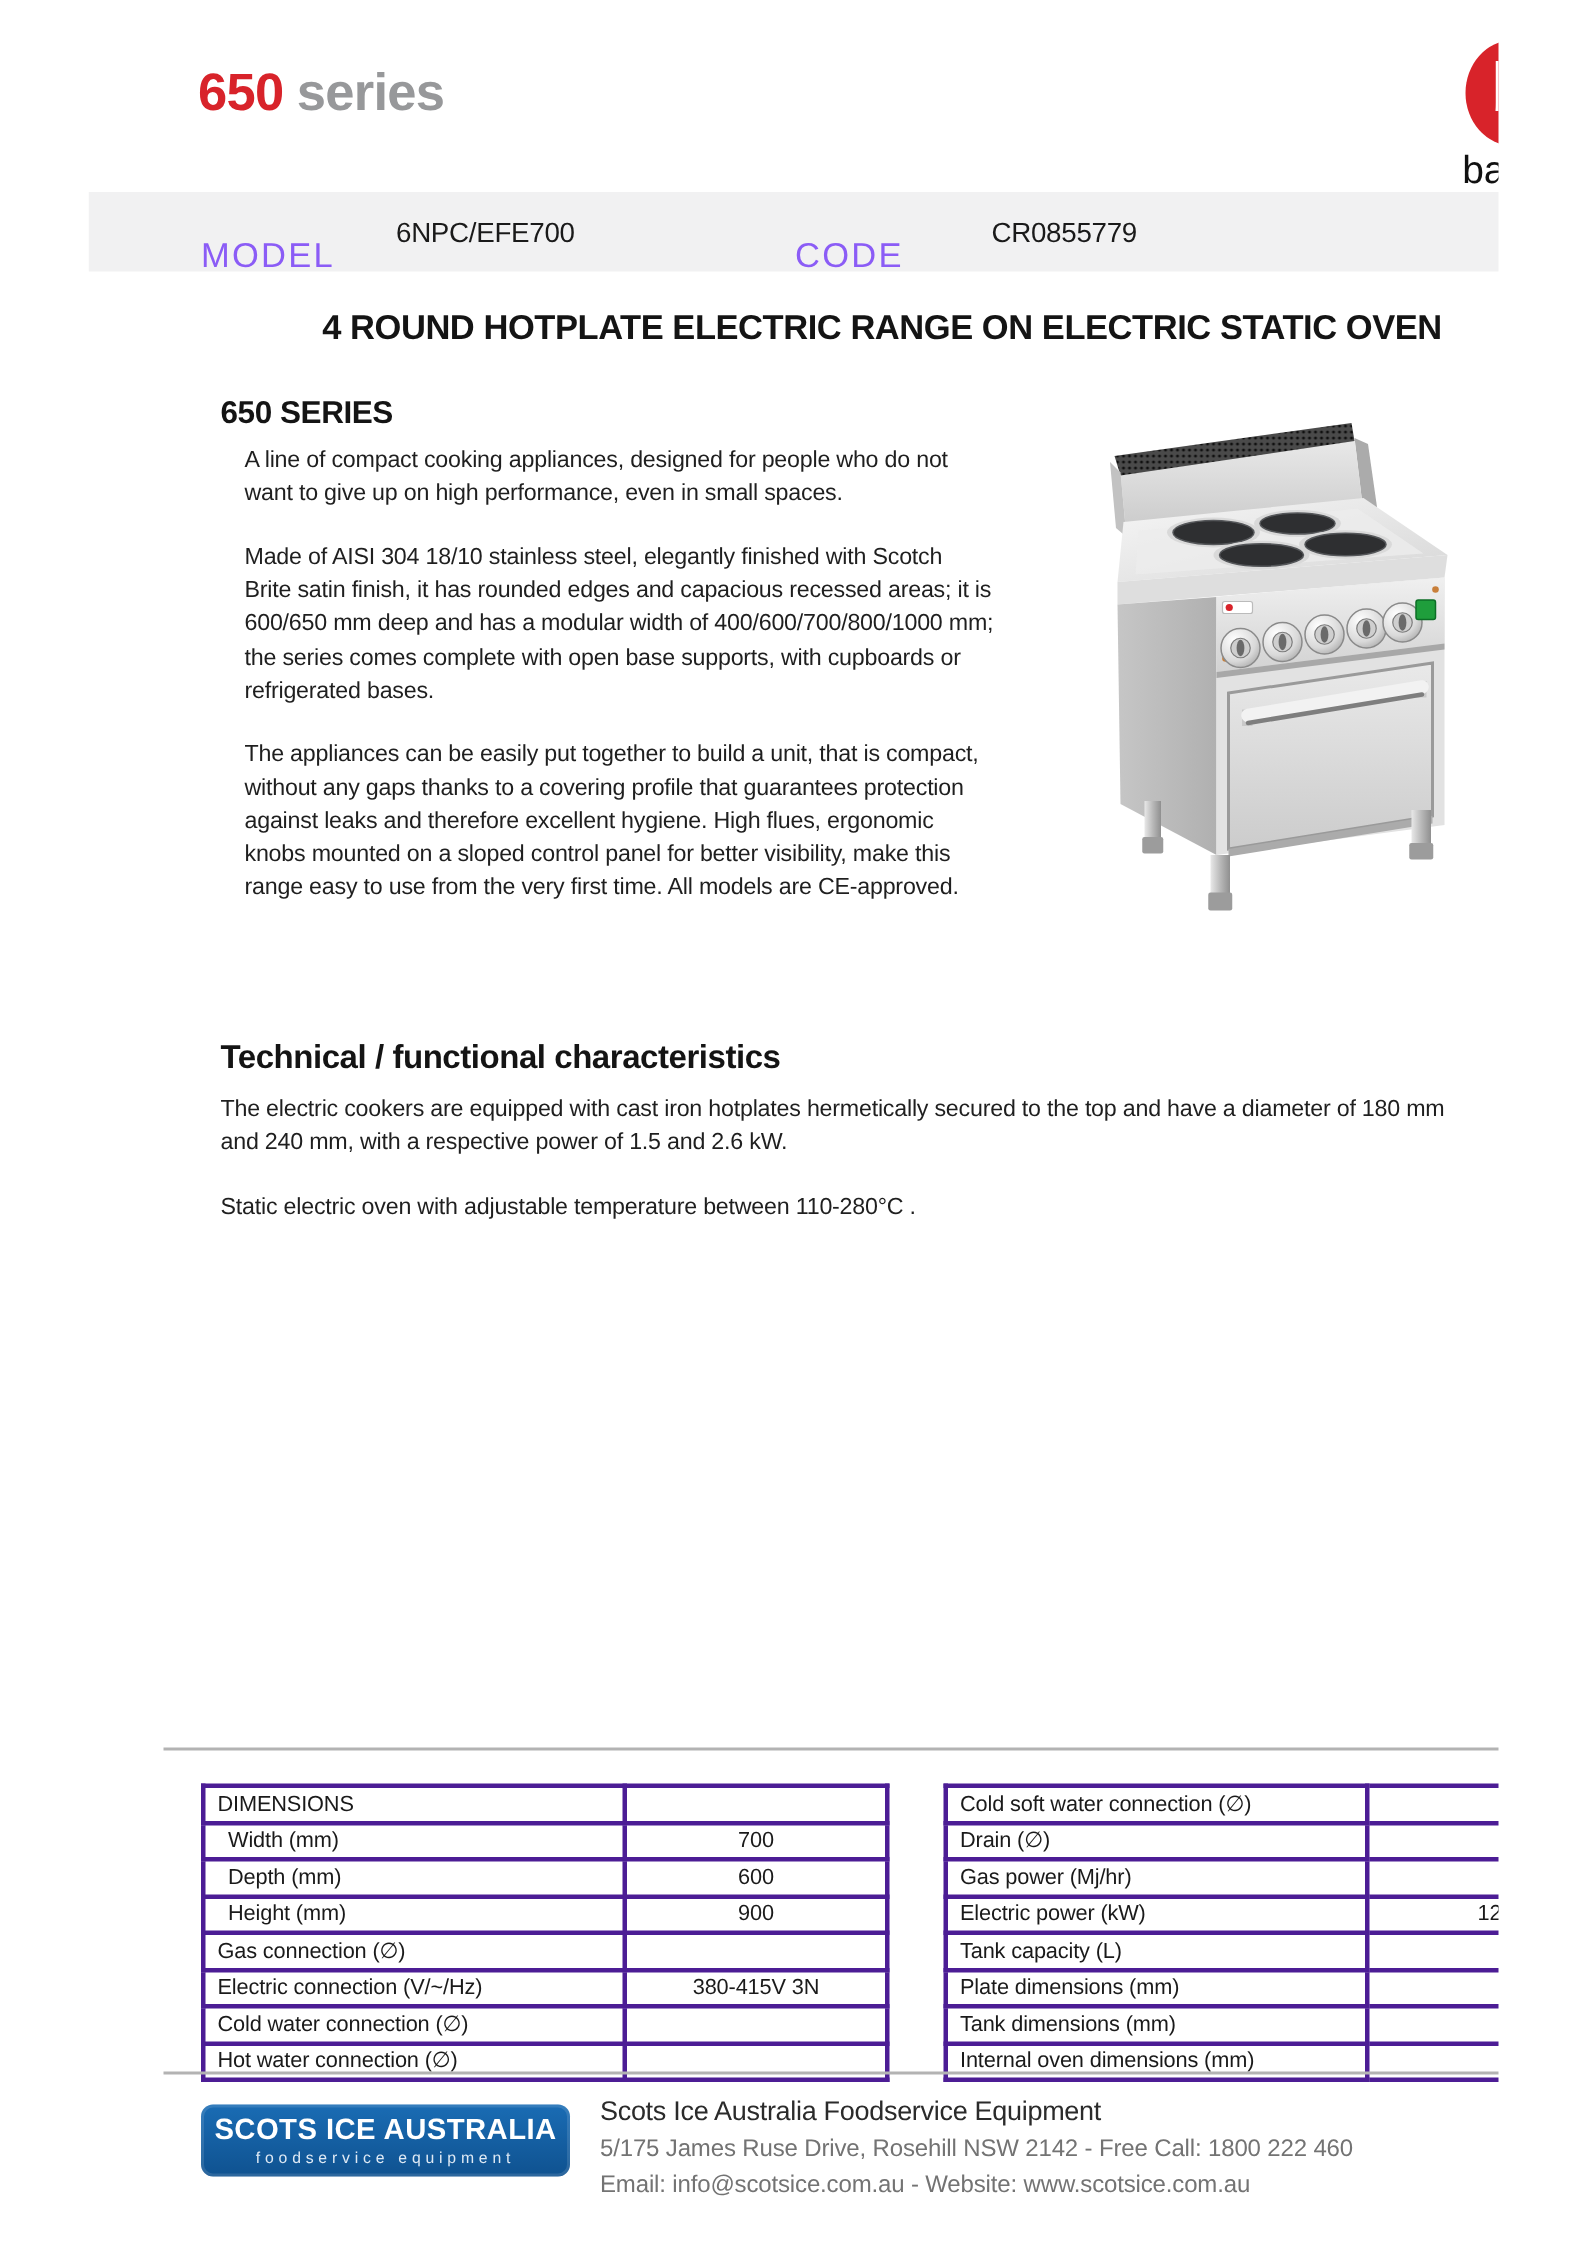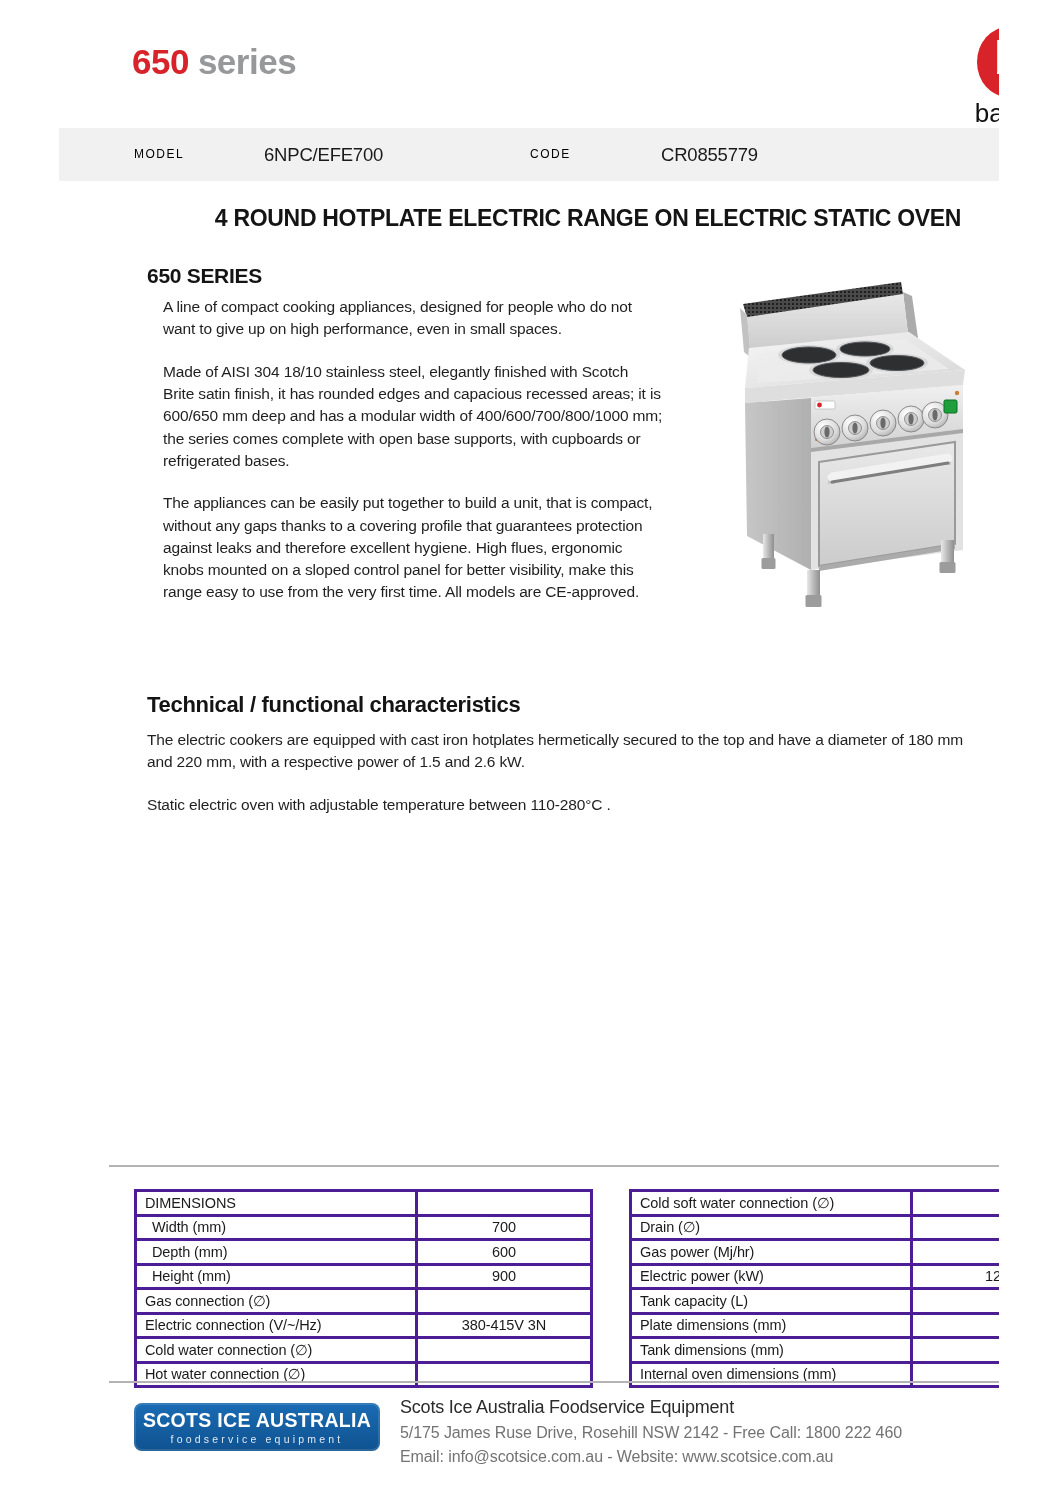--- a/index.html
+++ b/index.html
@@ -8,21 +8,21 @@
     font-family:"Liberation Sans","DejaVu Sans",sans-serif;color:#1d1d1d;overflow:hidden;
   }
   
   .series-title{position:absolute;left:73px;top:42px;font-size:35px;font-weight:bold;letter-spacing:-0.5px;}
   .series-title .num{color:#d8232a;}
   .series-title .word{color:#97989a;margin-left:9px;}
   .brand-logo{position:absolute;left:903px;top:24px;width:92px;height:104px;}
   
   .model-bar{position:absolute;left:0;top:128px;width:1058px;height:53px;background:#f1f1f2;}
   .model-bar span{position:absolute;top:0;line-height:53px;white-space:nowrap;}
-  .mb-label{color:#000000;font-size:12px;letter-spacing:1.5px;}
+  .mb-label{color:#8b5cf6;font-size:23px;letter-spacing:1.5px;margin-top:16px;}
   .mb-value{color:#1a1a1a;font-size:18.5px;letter-spacing:-0.2px;}
   .mb-model-label{left:75px;}
   .mb-model-value{left:205px;}
   .mb-code-label{left:471px;}
   .mb-code-value{left:602px;}
   
   .doc-title{position:absolute;left:0;top:205px;width:1058px;margin:0;text-align:center;
     font-size:23px;font-weight:bold;letter-spacing:-0.3px;color:#141414;}
   
   .series-heading{position:absolute;left:88px;top:264px;margin:0;font-size:21px;font-weight:bold;letter-spacing:-0.3px;color:#141414;}
@@ -199,21 +199,21 @@
         <rect x="100" y="288" width="13" height="32" fill="url(#gLeg)"></rect>
         <rect x="98.5" y="313" width="16" height="12" rx="1.5" fill="#9c9c9c"></rect>
         <rect x="234" y="258" width="13" height="28" fill="url(#gLeg)"></rect>
         <rect x="232.5" y="280" width="16" height="11" rx="1.5" fill="#9c9c9c"></rect>
       </g>
     </svg>
   </figure>
 
   <h2 class="tech-heading">Technical / functional characteristics</h2>
   <div class="tech-text">
-    <p>The electric cookers are equipped with cast iron hotplates hermetically secured to the top and have a diameter of 180 mm and 220 mm, with a respective power of 1.5 and 2.6 kW.</p>
+    <p>The electric cookers are equipped with cast iron hotplates hermetically secured to the top and have a diameter of 180 mm and 240 mm, with a respective power of 1.5 and 2.6 kW.</p>
     <p>Static electric oven with adjustable temperature between 110-280°C .</p>
   </div>
 
   <div class="rule rule-top"></div>
 
   <table class="spec-table spec-table-left">
     <tbody>
       <tr>
           <td class="lbl">DIMENSIONS</td>
           <td class="val"></td>

